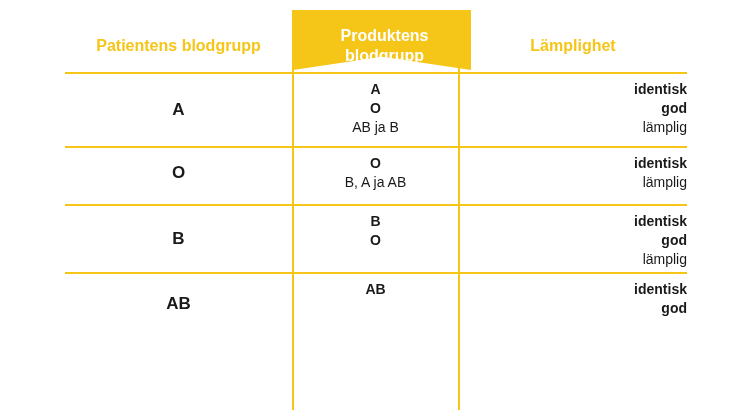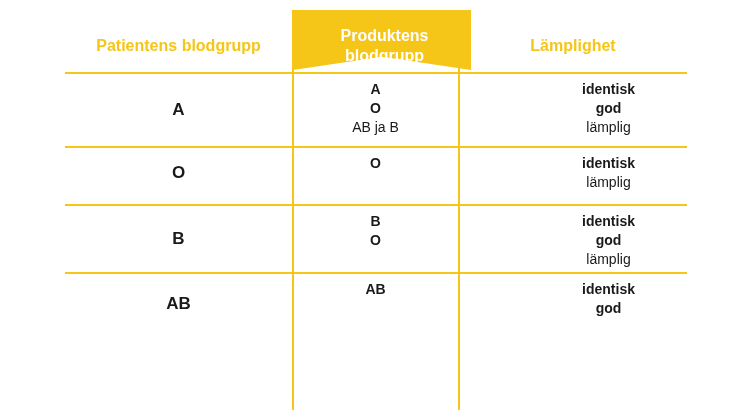--- a/index.html
+++ b/index.html
@@ -92,23 +92,23 @@
     text-align: center;
     font-weight: bold;
     font-size: 17px;
   }
   .cell.c2 {
     left: 293px;
     width: 165px;
     text-align: center;
   }
   .cell.c3 {
-    left: 504px;
+    left: 478px;
     width: 209px;
-    text-align: center;
+    text-align: right;
   }
   .bold { font-weight: bold; }
   .norm { font-weight: normal; }
 
   
   .r0 { top: 80px;  height: 66px; }
   .r1 { top: 154px; height: 50px; }
   .r2 { top: 212px; height: 60px; }
   .r3 { top: 280px; height: 60px; text-decoration: underline; }
 
@@ -151,20 +151,21 @@
       <span class="line bold">identisk</span>
       <span class="line bold">god</span>
       <span class="line norm">lämplig</span>
     </div>
   </div>
 
   <div class="row r1">
     <div class="cell c1">O</div>
     <div class="cell c2">
       <span class="line bold">O</span>
+      <span class="line norm">B, A ja AB</span>
     </div>
     <div class="cell c3">
       <span class="line bold">identisk</span>
       <span class="line norm">lämplig</span>
     </div>
   </div>
 
   <div class="row r2">
     <div class="cell c1">B</div>
     <div class="cell c2">

